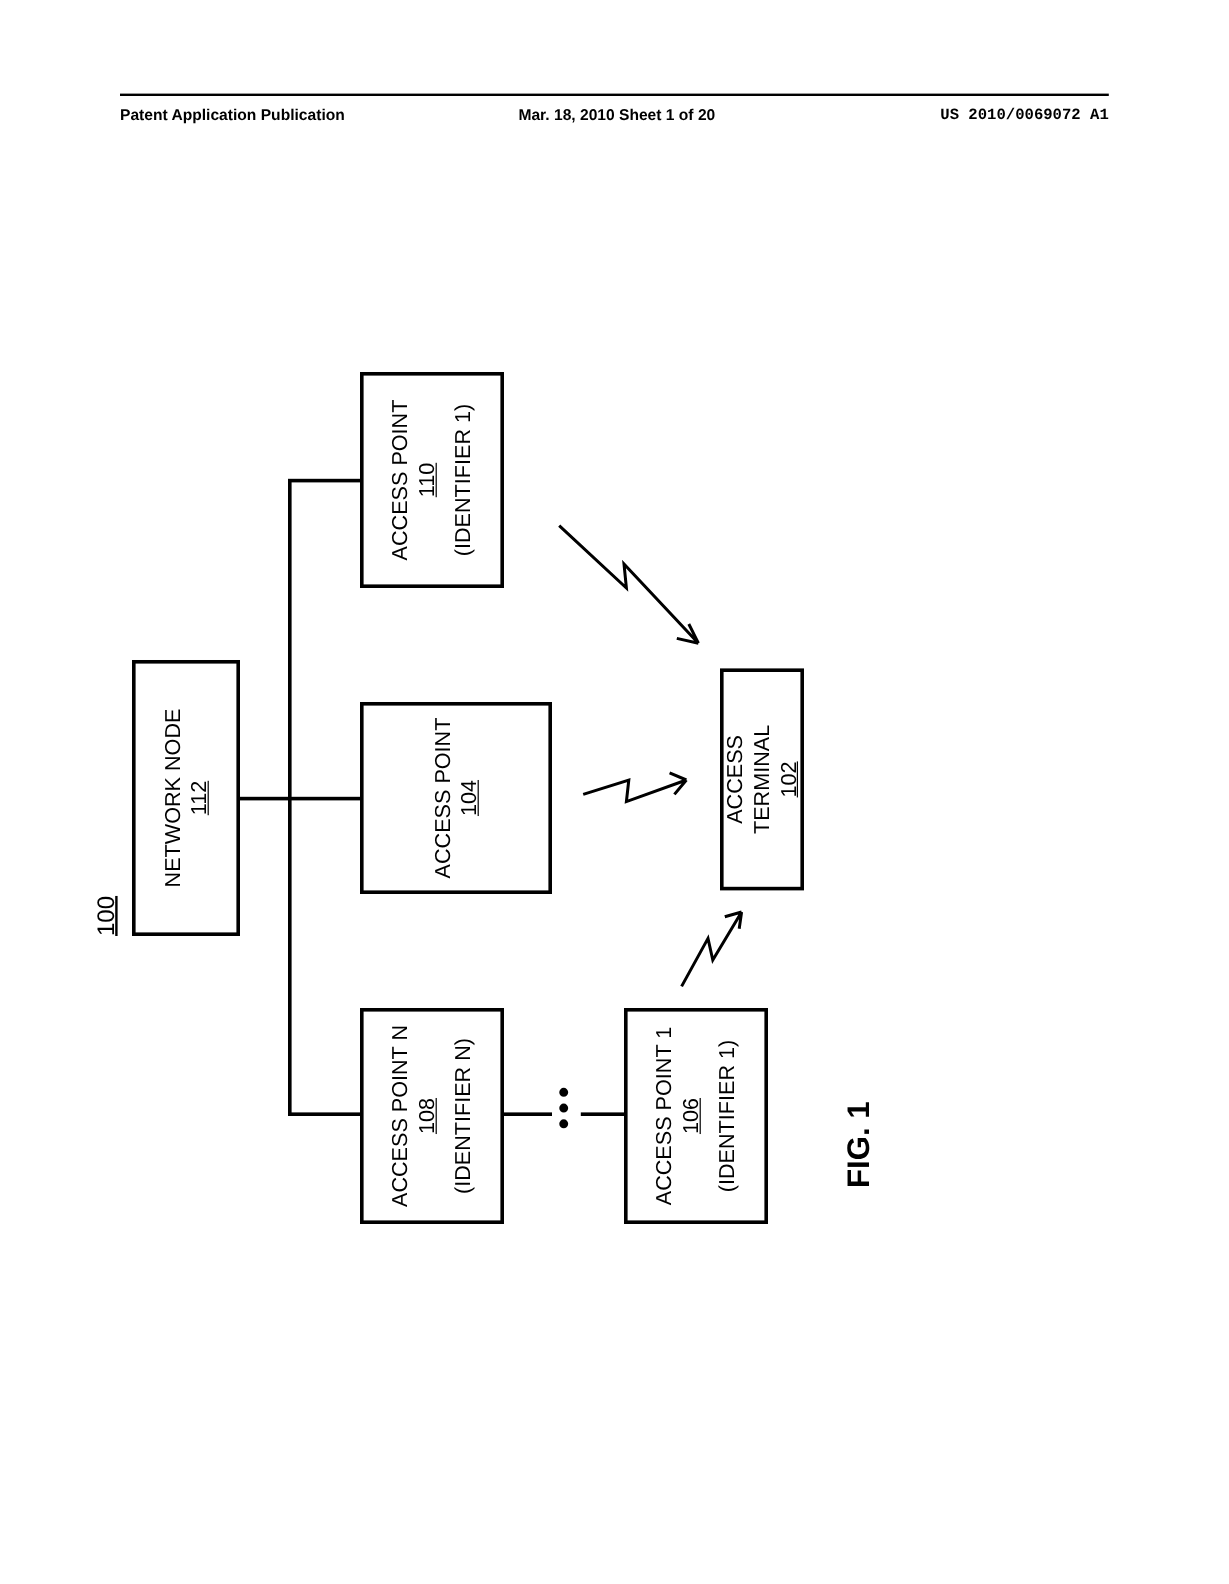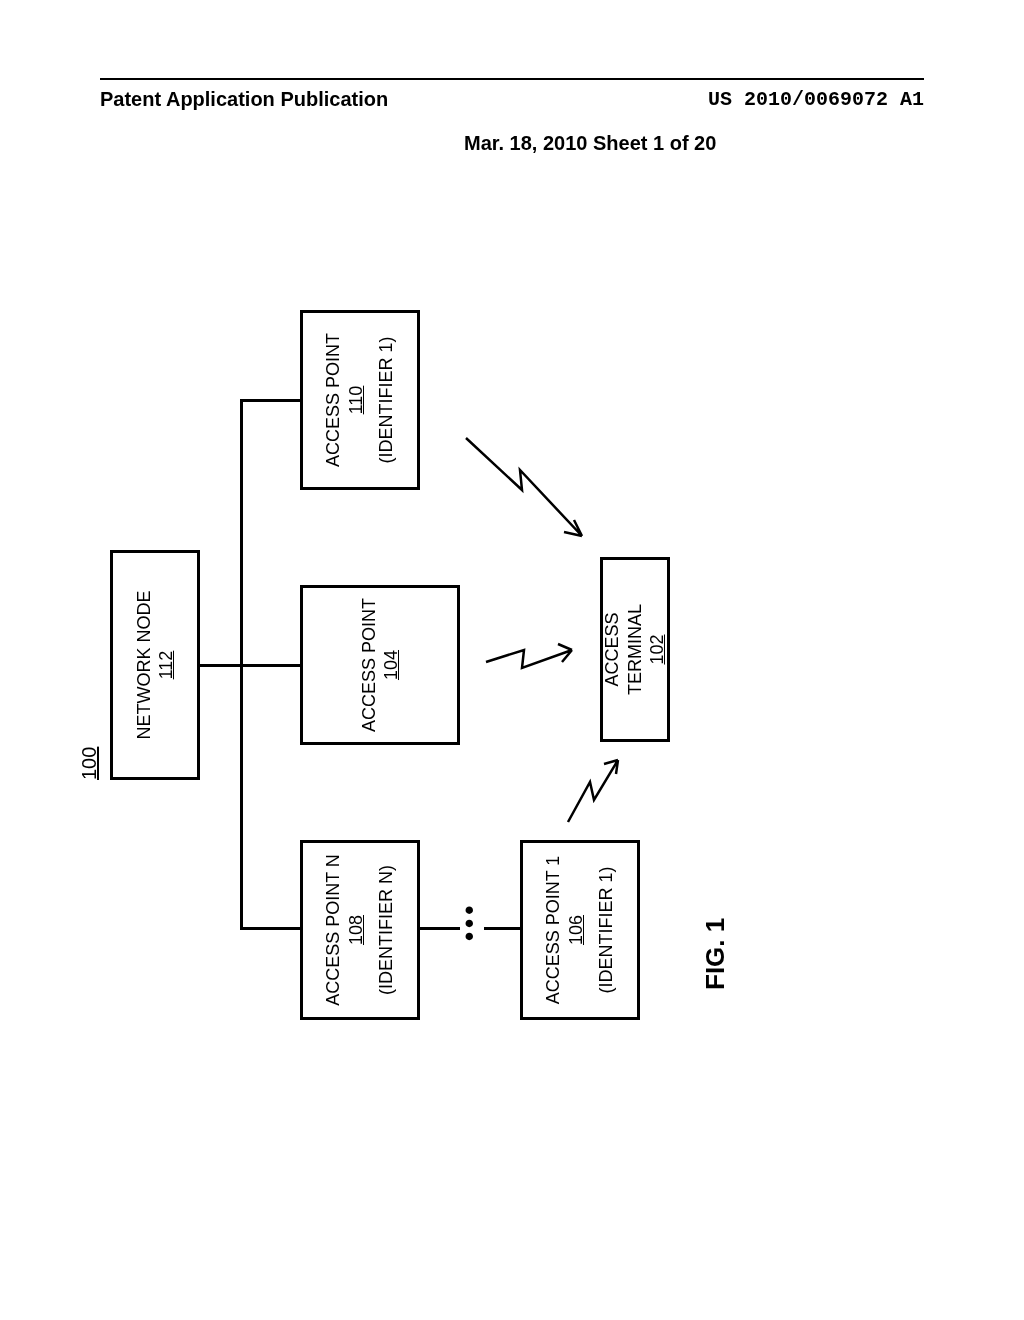--- a/index.html
+++ b/index.html
@@ -18,25 +18,25 @@
     height: 1320px;
   }
   .hr-top {
     position: absolute;
     left: 100px; right: 100px; top: 78px;
     border-top: 2px solid #000;
   }
   .hdr {
     position: absolute;
     top: 88px;
-    font-size: 20px;
+    font-size: 13px;
     font-weight: bold;
   }
   .hdr-left { left: 100px; }
-  .hdr-mid  { left: 464px; margin-top: 44px; }
+  .hdr-mid  { left: 432px; }
   .hdr-right{ right: 100px; font-family: Liberation Mono, monospace; }
 
   .diagram {
     position: absolute;
     left: 200px;
     top: 250px;
     width: 640px;
     height: 840px;
     transform: rotate(-90deg);
     transform-origin: 320px 420px;

